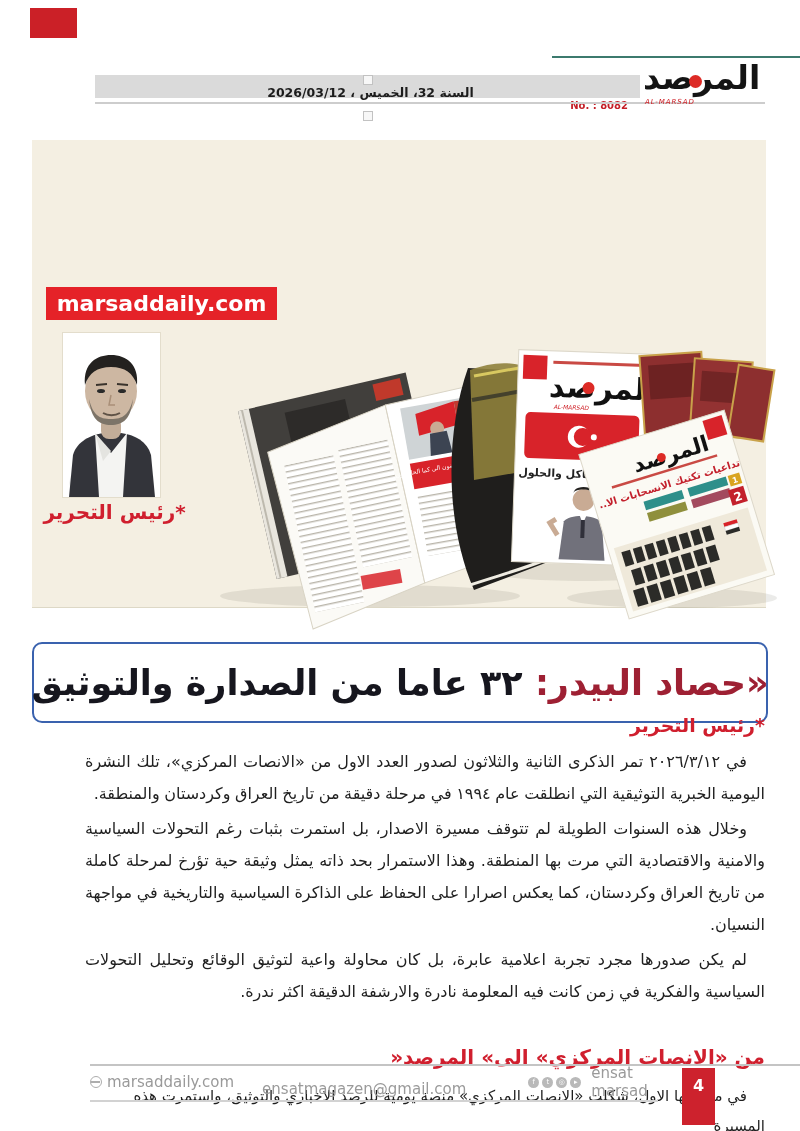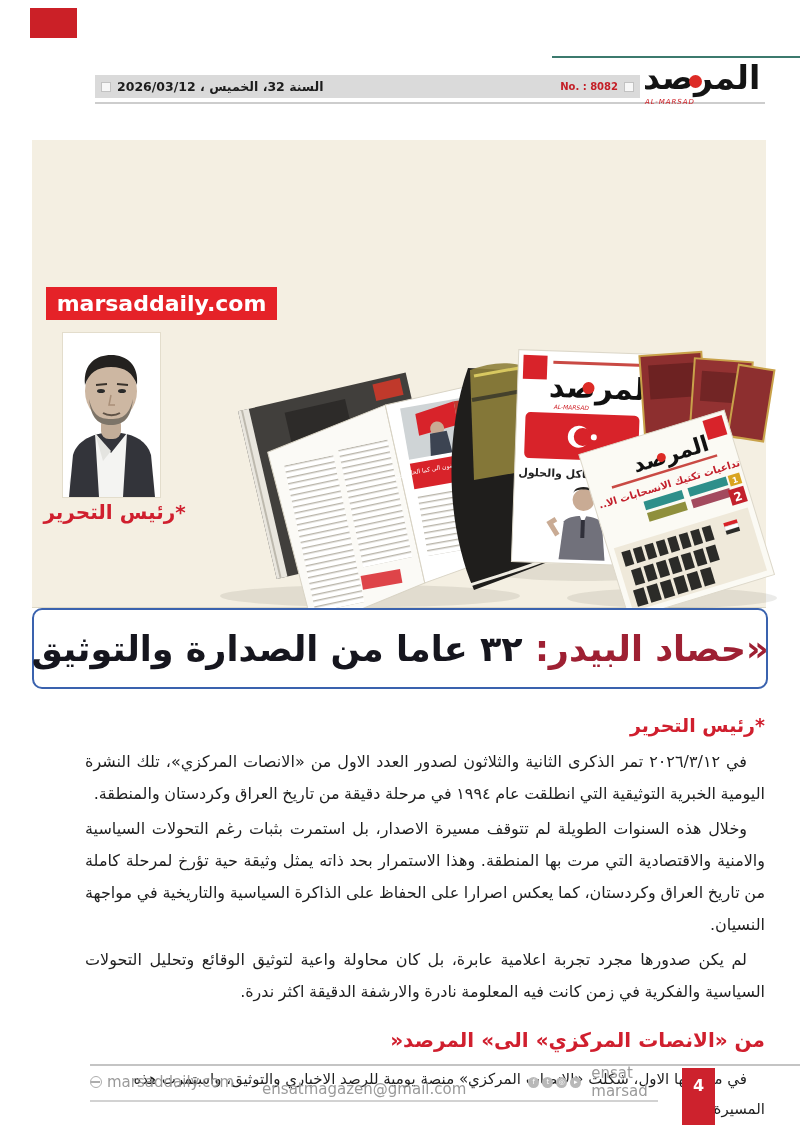--- a/index.html
+++ b/index.html
@@ -14,21 +14,21 @@
   .abs{position:absolute;}
 
   
   .corner-mark{left:30px;top:8px;width:47px;height:30px;background:#cb2027;}
 
   
   .teal-rule{left:552px;top:56px;width:248px;height:2px;background:var(--teal-rule);}
 
   
   .header-bar{left:95px;top:75px;width:545px;height:23px;background:var(--header-gray);
-    display:flex;align-items:center;justify-content:space-between;direction:ltr;padding:0 6px;}
+    display:flex;align-items:center;justify-content:space-between;direction:ltr;padding:0 6px;flex-direction:column;}
   .hsq{width:10px;height:10px;background:#f7f7f7;border:1px solid #c2c2c2;display:inline-block;flex:0 0 auto;}
   .date-text{font-size:12.5px;font-weight:bold;color:#1c1c1c;direction:rtl;margin-left:6px;}
   .issue-no{font-size:10px;font-weight:bold;color:#c41e26;margin-right:6px;margin-left:auto;}
   .header-rule{left:95px;top:102px;width:670px;height:2px;background:#cdcdcd;}
 
   
   .logo{left:643px;top:58px;width:132px;height:50px;direction:rtl;}
   .logo-ar{font-size:33px;font-weight:bold;color:#141414;line-height:40px;display:block;text-align:left;}
   .logo-dot{position:absolute;left:46px;top:17px;width:13px;height:13px;border-radius:50%;
     background:#dd2b26;}
@@ -41,33 +41,33 @@
   .site-banner{position:absolute;left:14px;top:147px;width:231px;height:33px;
     background:var(--accent-red);color:#fff;font-size:22px;font-weight:bold;
     display:flex;align-items:center;justify-content:center;direction:ltr;}
   .portrait{position:absolute;left:31px;top:193px;width:97px;height:164px;background:#fff;
     box-shadow:0 0 0 1px #e3ddcc;}
   .hero-caption{position:absolute;left:0px;top:360px;width:165px;text-align:center;
     color:var(--body-red);font-size:20px;font-weight:bold;direction:rtl;}
   .collage{position:absolute;left:0;top:0;width:800px;height:1131px;pointer-events:none;}
 
   
-  .headline-box{left:32px;top:608px;width:736px;height:81px;background:#fff;
+  .headline-box{left:32px;top:642px;width:736px;height:81px;background:#fff;
     border:2.5px solid var(--blue-border);border-radius:10px;
     display:flex;align-items:center;justify-content:center;direction:rtl;}
   .headline-box .lead{color:var(--headline-red);}
   .headline-box .rest{color:#16161e;}
   .headline-text{font-size:35px;font-weight:bold;white-space:nowrap;}
 
   
   .article{left:85px;top:712px;width:680px;direction:rtl;color:#1f1f1f;}
   .byline{color:var(--body-red);font-size:19px;font-weight:bold;margin-bottom:8px;line-height:26px;}
   .article p{font-size:16px;line-height:32px;text-align:justify;text-align-last:right;
     margin-bottom:3px;text-indent:18px;word-spacing:-0.5px;}
-  .subheading{color:var(--body-red);font-size:20px;font-weight:bold;margin-top:18px;line-height:28px;}
+  .subheading{color:var(--body-red);font-size:20px;font-weight:bold;margin-top:35px;line-height:28px;}
   .closing{font-size:15px;line-height:30px;margin-top:10px;text-indent:18px;}
 
   
   .footer-rule-1{left:90px;top:1064px;width:710px;height:1.5px;background:#c4c4c4;}
   .footer-rule-2{left:90px;top:1100px;width:568px;height:1.5px;background:#d2d2d2;}
   .footer-row{left:90px;top:1070px;width:580px;height:24px;display:flex;align-items:center;
     color:var(--footer-gray);font-size:15px;direction:ltr;}
   .globe-icon{width:12px;height:12px;border:1.5px solid #adadad;border-radius:50%;
     display:inline-block;position:relative;margin-right:5px;flex:0 0 auto;}
   .globe-icon:before{content:"";position:absolute;left:0;top:4px;width:9px;height:1.5px;background:#adadad;}

